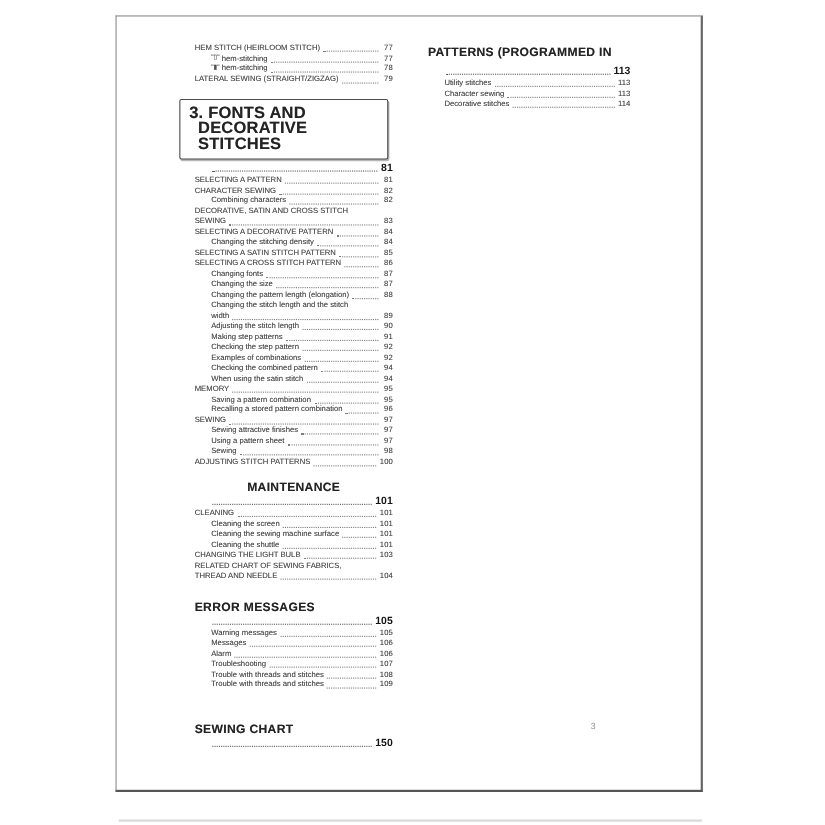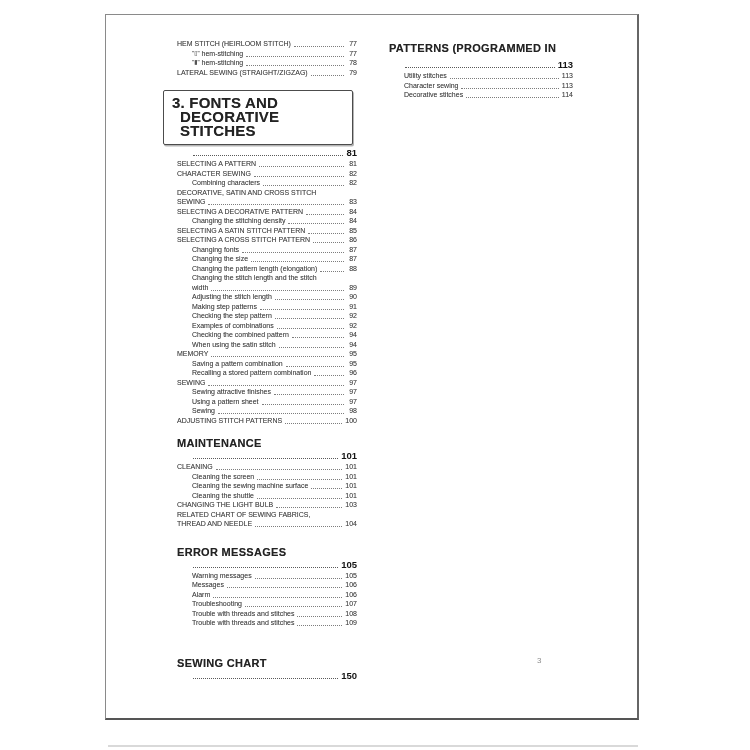--- a/index.html
+++ b/index.html
@@ -37,21 +37,21 @@
   .fonts-box{
     border:1.5px solid #4c4c4c;border-radius:2px;background:#fff;
     margin:13px 0 3px -14px;width:172px;padding:5px 8px 6px 8px;
     box-shadow:1px 1.5px 0 rgba(120,120,120,0.55);
   }
   .fonts-box .bl{
     font-size:15px;font-weight:bold;color:#232323;line-height:14px;letter-spacing:0.2px;
     text-shadow:0 0 0.5px rgba(35,35,35,0.5);
   }
   .fonts-box .bl2{padding-left:8px;}
-  .h-maint{margin:12px 0 1px 0;}
+  .h-maint{margin:12px 0 1px 0;text-align:center;}
   .h-err{margin:17px 0 1px 0;}
   .h-chart{margin:29px 0 1px 0;}
   .pat-title{line-height:15px;}
   .col-right .lead{margin-top:4px;}
   .folio{
     position:absolute;left:431px;top:641px;font-size:8px;color:#8d8d8d;
   }
 </style>
 </head>
 <body>

